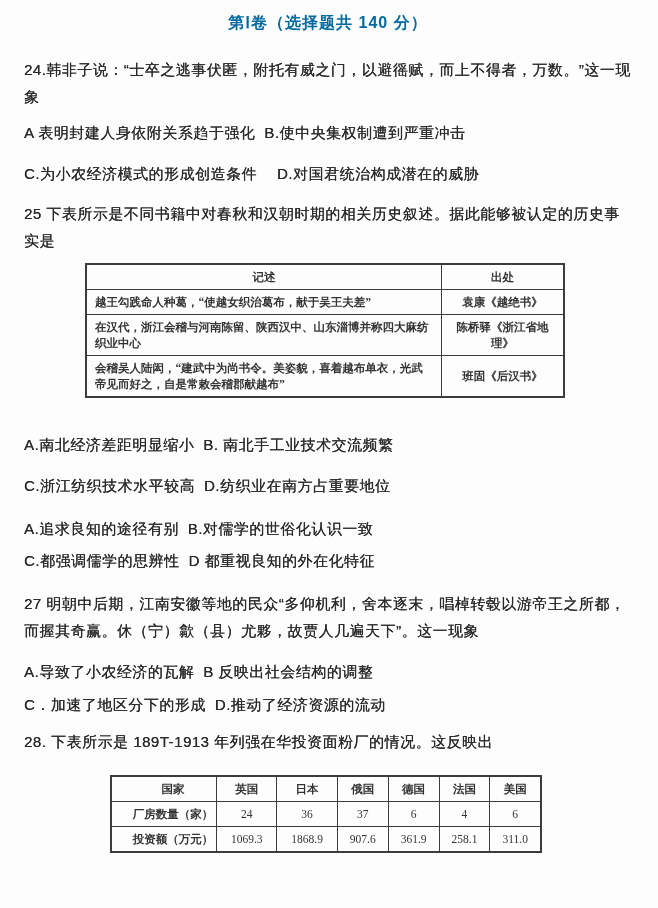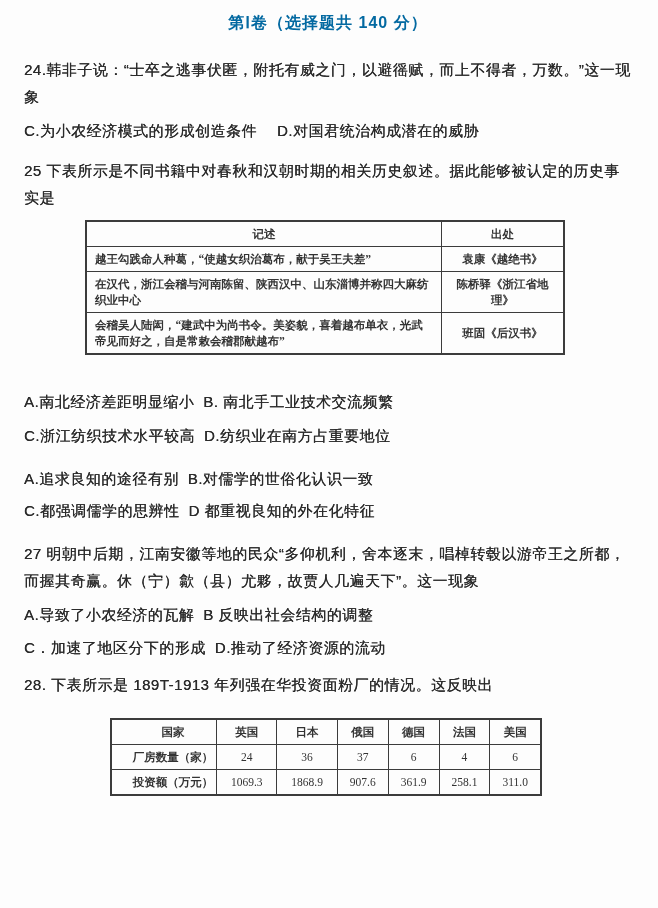--- a/index.html
+++ b/index.html
@@ -24,21 +24,21 @@
     margin:0;
     font-size:15px; line-height:27px;
     letter-spacing:0.5px;
     text-shadow:0.25px 0 0 currentColor; 
     color:#2b2b2b;
   }
   .opts .opt { white-space:nowrap; }
   .opts .gap   { margin-left:9px; }
   .opts .gapw  { margin-left:20px; }
 
-  .mt22{margin-top:22px}.mt9{margin-top:9px}.mt7{margin-top:7px}
+  .mt22{margin-top:22px}.mt9{margin-top:9px}.mt7{margin-top:14px}
   .mt13{margin-top:13px}.mt33{margin-top:33px}.mt10{margin-top:10px}
   .mt16{margin-top:16px}.mt5{margin-top:5px}.mt4{margin-top:16px}
   .mt6{margin-top:6px}
 
   table {
     border-collapse:collapse;
     font-family:"Liberation Serif", serif;
     color:#333;
   }
   table, th, td { border:1px solid #3c3c3c; }
@@ -65,20 +65,21 @@
   .t-invest .rowlabel { font-weight:700; width:82px;padding-left:20px; }
 </style>
 </head>
 <body>
 
 <div class="page">
 
   <h1 class="title">第Ⅰ卷（选择题共 140 分）</h1>
 
   <p class="stem mt22">24.韩非子说：“士卒之逃事伏匿，附托有威之门，以避徭赋，而上不得者，万数。”这一现象</p>
+  <p class="opts mt9"><span class="opt">A 表明封建人身依附关系趋于强化</span><span class="opt gap">B.使中央集权制遭到严重冲击</span></p>
   <p class="opts mt7"><span class="opt">C.为小农经济模式的形成创造条件</span><span class="opt gapw">D.对国君统治构成潜在的威胁</span></p>
 
   <p class="stem mt13">25 下表所示是不同书籍中对春秋和汉朝时期的相关历史叙述。据此能够被认定的历史事实是</p>
 
   <table class="t-sources">
     <tbody>
         <tr>
       <th>记述</th>
       <th>出处</th>
     </tr>

